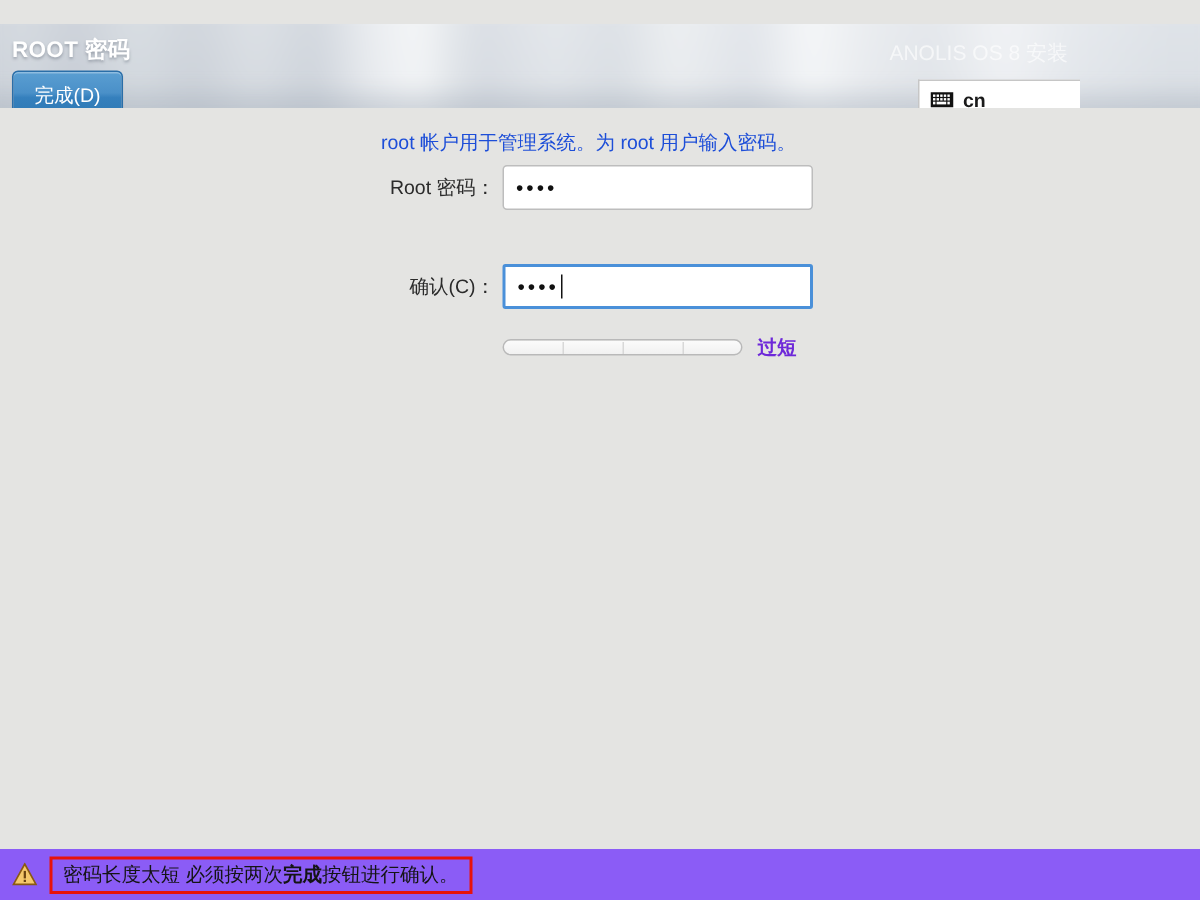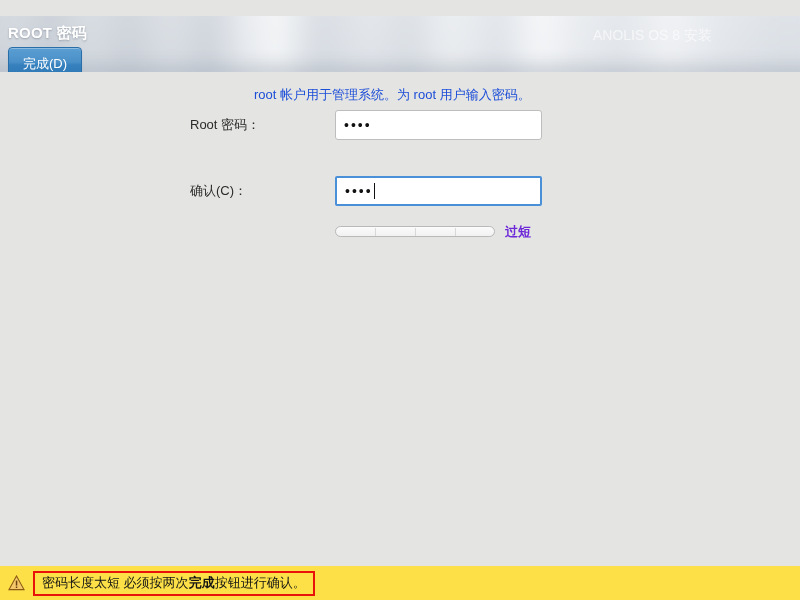--- a/index.html
+++ b/index.html
@@ -150,20 +150,21 @@
   }
   #row-password { top: 38px; }
   #row-confirm  { top: 104px; }
 
   .field-label {
     position: absolute;
     left: 0; top: 0;
     width: 140px;
     height: 30px;
     line-height: 30px;
+    text-align: right;
     font-size: 13px;
     color: #2b2b2b;
     white-space: nowrap;
   }
 
   .pw-input {
     position: absolute;
     left: 145px; top: 0;
     width: 207px; height: 30px;
     background: #ffffff;
@@ -226,21 +227,21 @@
     color: #6d28d9;
     line-height: 20px;
     white-space: nowrap;
   }
 
   
   #footer {
     position: absolute;
     left: 0; top: 566px;
     width: 800px; height: 34px;
-    background: #fde047;
+    background: #8b5cf6;
     display: flex;
     align-items: center;
     padding-left: 8px;
   }
   #warning-icon {
     width: 17px; height: 16px;
     flex: 0 0 auto;
     margin-right: 8px;
   }
   #warning-box {
@@ -261,20 +262,41 @@
   <div id="header">
     <div id="header-bg"></div>
     <div id="header-floor"></div>
 
     <div id="header-title">ROOT 密码</div>
 
     <div id="product-title">ANOLIS OS 8 安装</div>
 
     <div id="done-button">完成(D)</div>
 
+    <div id="kb-indicator">
+      <svg id="kb-icon" viewBox="0 0 16 11">
+        <rect x="0.5" y="0.5" width="15" height="10" fill="#111111"></rect>
+        <g fill="#ffffff">
+          <rect x="2" y="2" width="1.6" height="1.6"></rect>
+          <rect x="4.4" y="2" width="1.6" height="1.6"></rect>
+          <rect x="6.8" y="2" width="1.6" height="1.6"></rect>
+          <rect x="9.2" y="2" width="1.6" height="1.6"></rect>
+          <rect x="11.6" y="2" width="1.6" height="1.6"></rect>
+          <rect x="2" y="4.4" width="1.6" height="1.6"></rect>
+          <rect x="4.4" y="4.4" width="1.6" height="1.6"></rect>
+          <rect x="6.8" y="4.4" width="1.6" height="1.6"></rect>
+          <rect x="9.2" y="4.4" width="1.6" height="1.6"></rect>
+          <rect x="11.6" y="4.4" width="1.6" height="1.6"></rect>
+          <rect x="2" y="6.8" width="1.6" height="1.8"></rect>
+          <rect x="4.4" y="6.8" width="6.4" height="1.8"></rect>
+          <rect x="11.6" y="6.8" width="1.6" height="1.8"></rect>
+        </g>
+      </svg>
+      <span id="kb-label">cn</span>
+    </div>
 
   </div>
 
   <div id="content">
 
     <div id="description">root 帐户用于管理系统。为 root 用户输入密码。</div>
 
     <div class="field-row" id="row-password">
       <div class="field-label">Root 密码：</div>
       <div class="pw-input unfocused">

